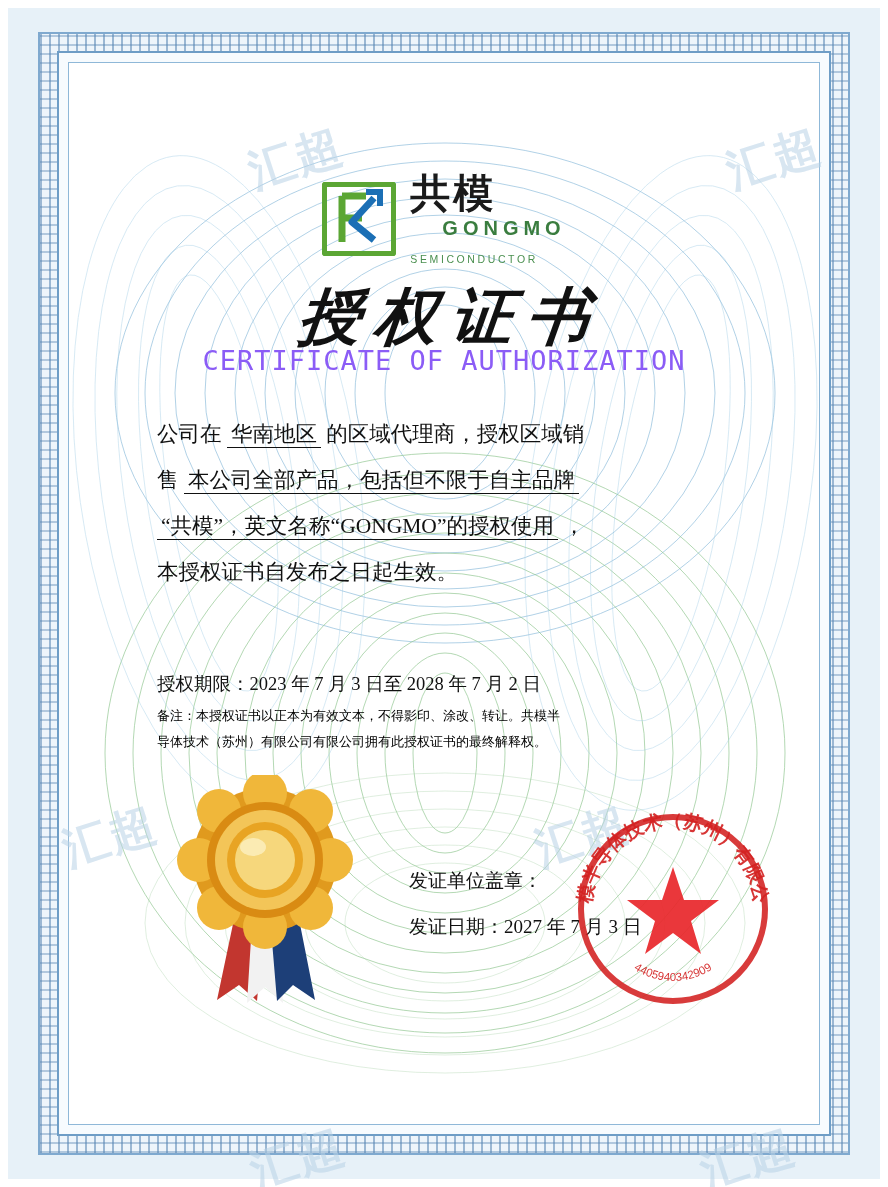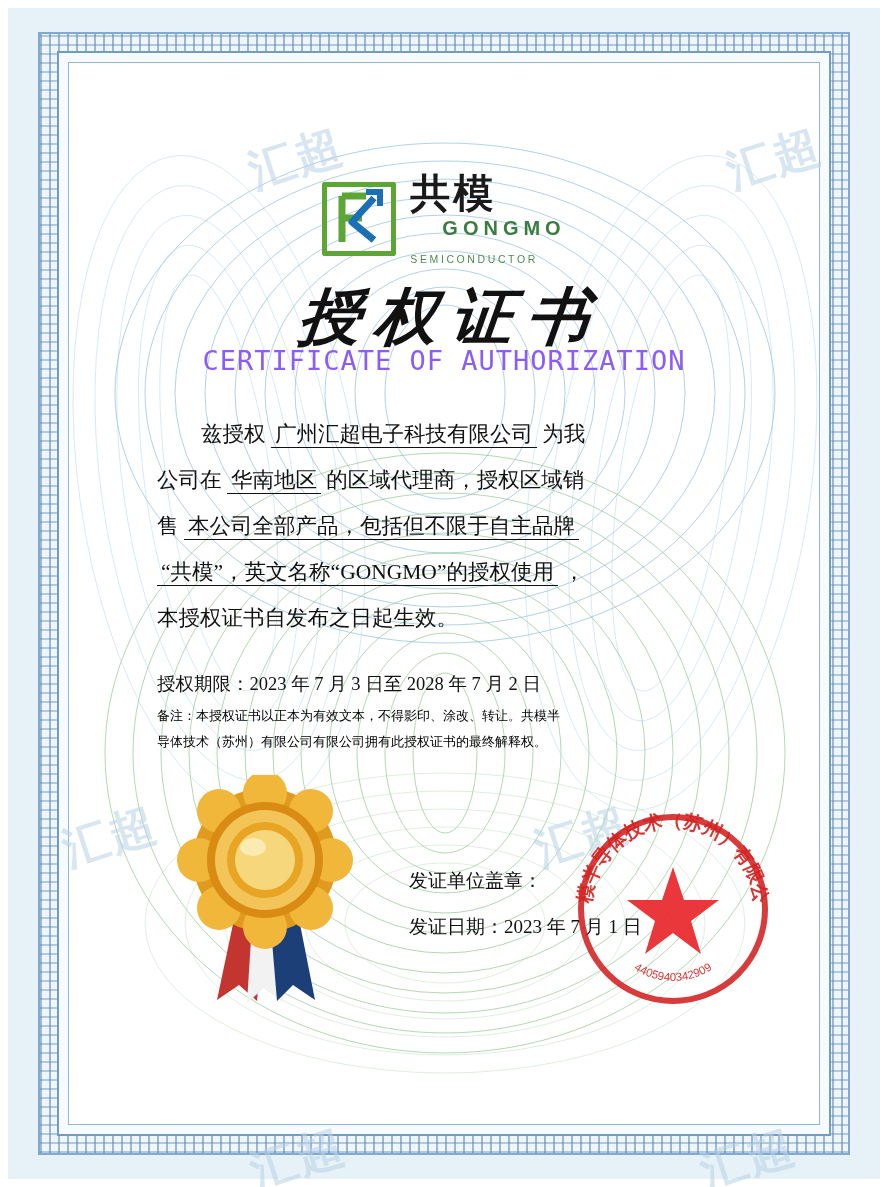--- a/index.html
+++ b/index.html
@@ -324,25 +324,20 @@
           <span class="logo-cn">共模</span>
           <span class="logo-en">GONGMO</span>
           <span class="logo-sub">SEMICONDUCTOR</span>
         </span>
       </div>
 
       <div class="title-cn">授权证书</div>
       <div class="title-en">CERTIFICATE OF AUTHORIZATION</div>
 
       <div class="body-block">
-        <span class="body-line indent">
-          <span>兹授权</span>
-          <span class="ul">广州汇超电子科技有限公司</span>
-          <span>为我</span>
-        </span>
         <span class="body-line">
           <span>公司在</span>
           <span class="ul">华南地区</span>
           <span>的区域代理商，授权区域销</span>
         </span>
         <span class="body-line">
           <span>售</span>
           <span class="ul">本公司全部产品，包括但不限于自主品牌</span>
         </span>
         <span class="body-line">
@@ -384,21 +379,21 @@
             <circle cx="100" cy="85" r="50" fill="#f3c558"></circle>
             <circle cx="100" cy="85" r="38" fill="#e8a423"></circle>
             <circle cx="100" cy="85" r="30" fill="#f6d77c"></circle>
             <ellipse cx="88" cy="72" rx="13" ry="9" fill="#fdf0c0" opacity=".8"></ellipse>
           </g>
         </svg>
       </div>
 
       <div class="sign-block">
         <div>发证单位盖章：</div>
-        <div>发证日期：2023 年 7 月 1 日</div>
+        <div>发证日期：2027 年 7 月 3 日</div>
       </div>
 
       <div class="seal">
         <svg width="212" height="212" viewBox="0 0 212 212">
           <defs>
             <path id="sealArc" d="M 24,106 A 82,82 0 1 1 188,106"></path>
             <path id="sealArcBottom" d="M 34,106 A 72,72 0 0 0 178,106"></path>
           </defs>
           <circle cx="106" cy="106" r="92" fill="none" stroke="#d32020" stroke-width="6" opacity="0.88"></circle>
           <text class="seal-text" opacity="0.9">

